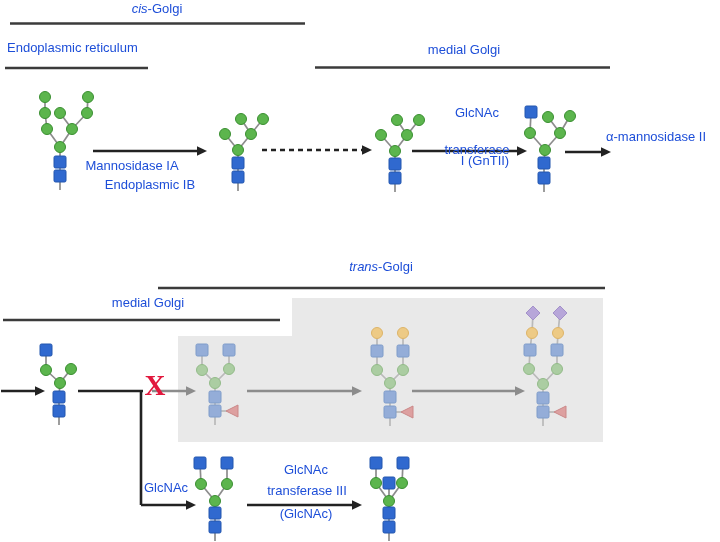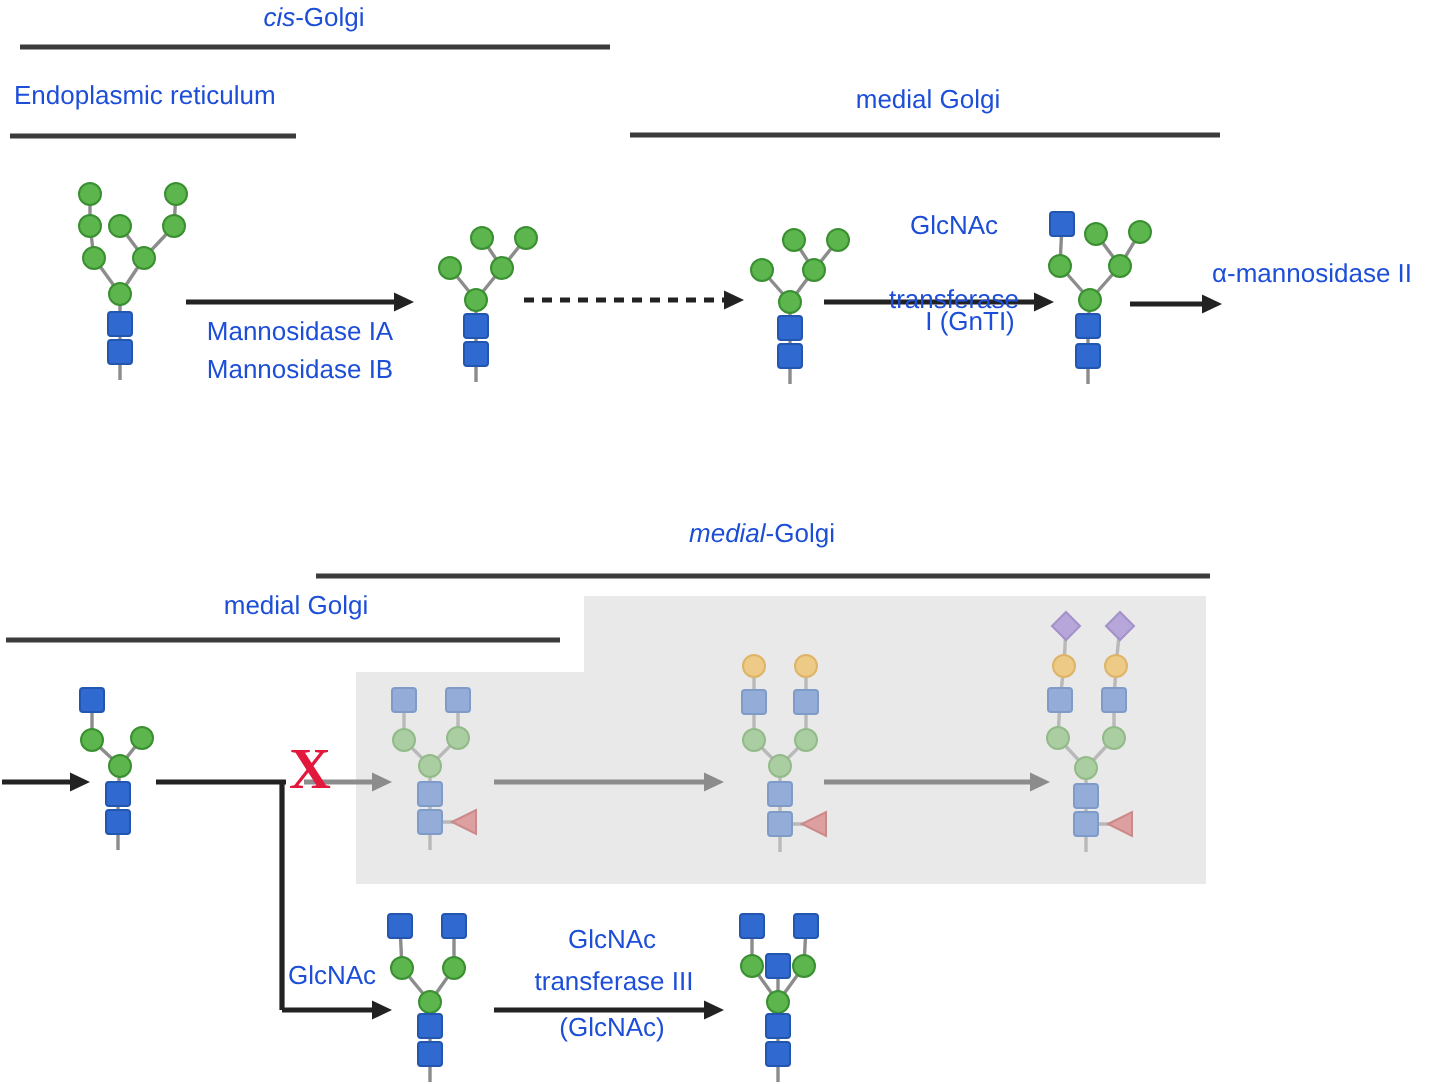--- a/index.html
+++ b/index.html
@@ -6,21 +6,21 @@
   #root{position:relative;width:720px;height:542px;background:#ffffff;overflow:hidden;
         font-family:"Liberation Sans",sans-serif;}
   #svg{position:absolute;left:0;top:0;}
   .lbl{position:absolute;font-size:13px;line-height:1.15;color:#1d4ed8;white-space:nowrap;
        font-family:Liberation Sans, sans-serif;}
   .c{transform:translateX(-50%);}
   .lbl i{font-style:italic;}
   #lbl-cis{left:157px;top:2px;}
   #lbl-er{left:7px;top:41px;}
   #lbl-medial-top{left:464px;top:43px;}
-  #lbl-mann-ia{left:150px;top:159px;}
+  #lbl-mann-ia{left:132px;top:159px;}
   #lbl-mann-ib{left:150px;top:178px;}
   #lbl-gnt1-1{left:477px;top:106px;}
   #lbl-gnt1-2{left:477px;top:127px;margin-top:16px;}
   #lbl-gnt1-3{left:485px;top:154px;}
   #lbl-amanii{left:570px;top:130px;margin-left:36px;}
   #lbl-trans{left:381px;top:260px;}
   #lbl-medial-bottom{left:148px;top:296px;}
   #lbl-gntii{left:144px;top:481px;}
   #lbl-gnt3-1{left:306px;top:463px;}
   #lbl-gnt3-2{left:307px;top:484px;}
@@ -247,26 +247,26 @@
         <rect x="383" y="507" width="12" height="12" rx="1.5" fill="#3069cf" stroke="#2356ae" stroke-width="1"></rect>
         <rect x="383" y="521" width="12" height="12" rx="1.5" fill="#3069cf" stroke="#2356ae" stroke-width="1"></rect>
       </g>
     </svg>
 
   <div>
     <div class="lbl c" id="lbl-cis"><i>cis</i><span>-Golgi</span></div>
     <div class="lbl" id="lbl-er">Endoplasmic reticulum</div>
     <div class="lbl c" id="lbl-medial-top">medial Golgi</div>
     <div class="lbl c" id="lbl-mann-ia">Mannosidase IA</div>
-    <div class="lbl c" id="lbl-mann-ib">Mannosidase IB</div>
+    <div class="lbl c" id="lbl-mann-ib">Endoplasmic IB</div>
     <div class="lbl c" id="lbl-gnt1-1">GlcNAc</div>
     <div class="lbl c" id="lbl-gnt1-2">transferase</div>
-    <div class="lbl c" id="lbl-gnt1-3">I (GnTI)</div>
+    <div class="lbl c" id="lbl-gnt1-3">I (GnTII)</div>
     <div class="lbl" id="lbl-amanii">α-mannosidase II</div>
-    <div class="lbl c" id="lbl-trans"><i>medial</i><span>-Golgi</span></div>
+    <div class="lbl c" id="lbl-trans"><i>trans</i><span>-Golgi</span></div>
     <div class="lbl c" id="lbl-medial-bottom">medial Golgi</div>
     <div class="lbl" id="lbl-gntii">GlcNAc</div>
     <div class="lbl c" id="lbl-gnt3-1">GlcNAc</div>
     <div class="lbl c" id="lbl-gnt3-2">transferase III</div>
     <div class="lbl c" id="lbl-gnt3-3">(GlcNAc)</div>
     <div class="lbl c" id="lbl-x">X</div>
   </div>
 </div>
 
 </body></html>

